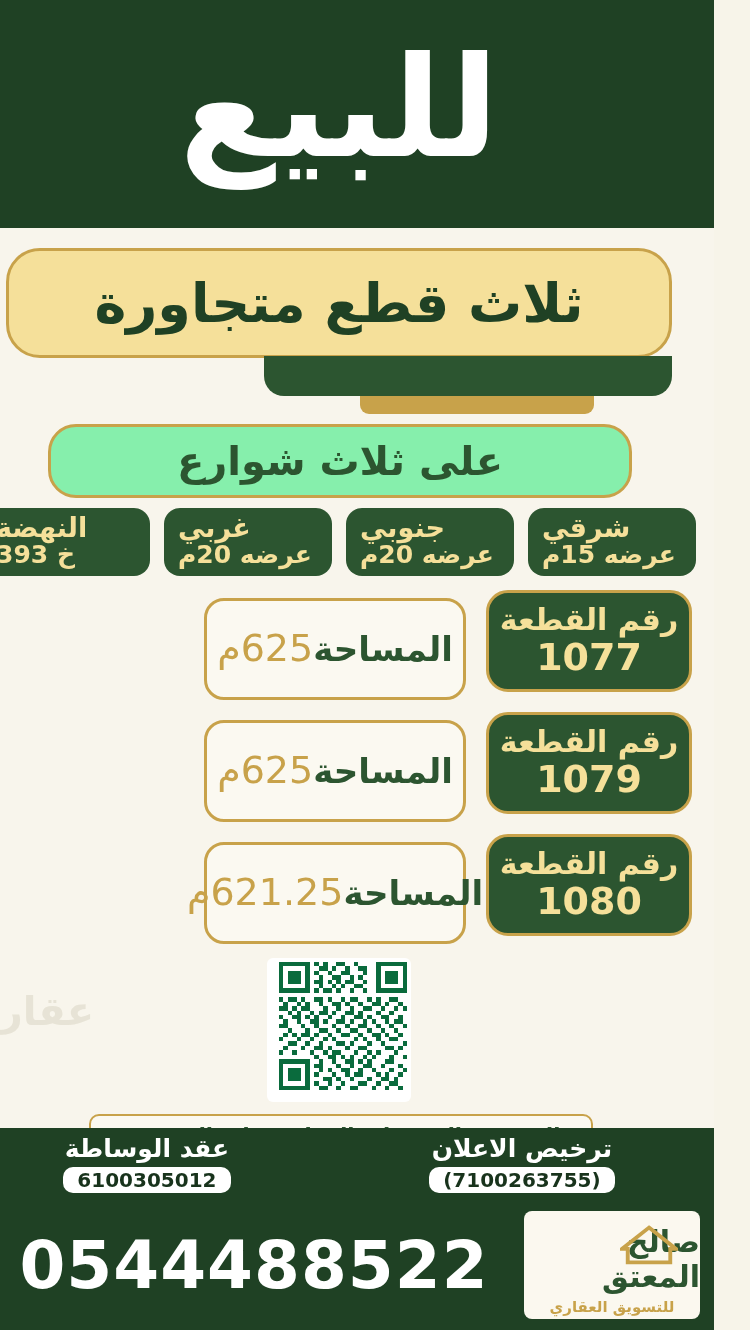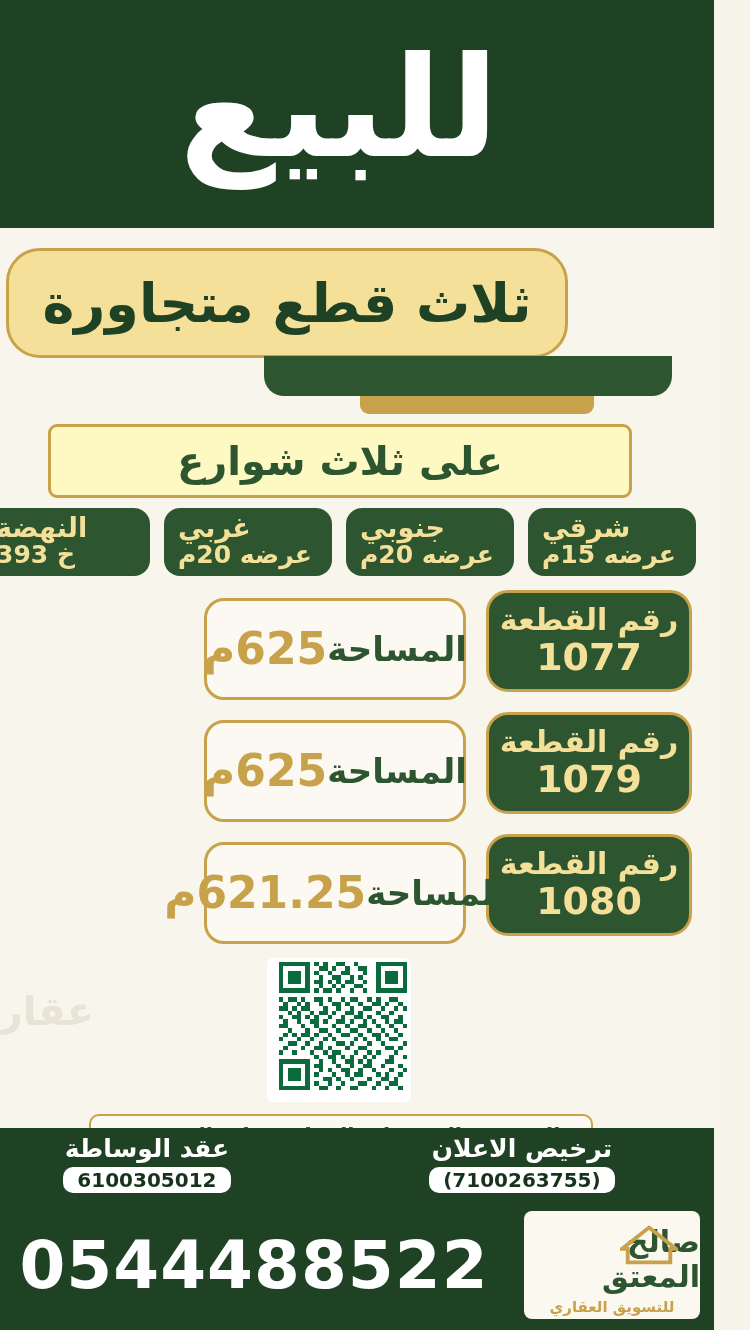--- a/index.html
+++ b/index.html
@@ -49,21 +49,21 @@
     width: 750px;
     height: 900px;
     background: #f8f5ec;
   }
 
   
   .subtitle-wrap {
     position: absolute;
     top: 20px;
     left: 42px;
-    width: 562px;
+    width: 666px;
     height: 110px;
   }
   .subtitle-box {
     position: absolute;
     inset: 0;
     background: #f5e09a;
     border: 3px solid #c8a24a;
     border-radius: 34px;
     display: flex;
     align-items: center;
@@ -93,23 +93,23 @@
     border-radius: 0 0 9px 9px;
   }
 
   
   .subtitle2 {
     position: absolute;
     top: 196px;
     left: 84px;
     width: 578px;
     height: 68px;
-    background: #fef9c3;
+    background: #86efac;
     border: 3px solid #c8a24a;
-    border-radius: 9px;
+    border-radius: 28px;
     display: flex;
     align-items: center;
     justify-content: center;
   }
   .subtitle2 span {
     color: #2c5530;
     font-size: 40px;
     font-weight: bold;
   }
 
@@ -198,22 +198,22 @@
     justify-content: center;
     line-height: 1.08;
   }
   .area-box .lbl {
     color: #2c5530;
     font-size: 34px;
     font-weight: bold;
   }
   .area-box .val {
     color: #c8a24a;
-    font-size: 44px;
-    font-weight: bold;
+    font-size: 38px;
+    font-weight: normal;
   }
 
   
   .watermark {
     position: absolute;
     top: 760px;
     right: 620px;
     color: #e6e2d4;
     font-size: 40px;
     font-weight: bold;

